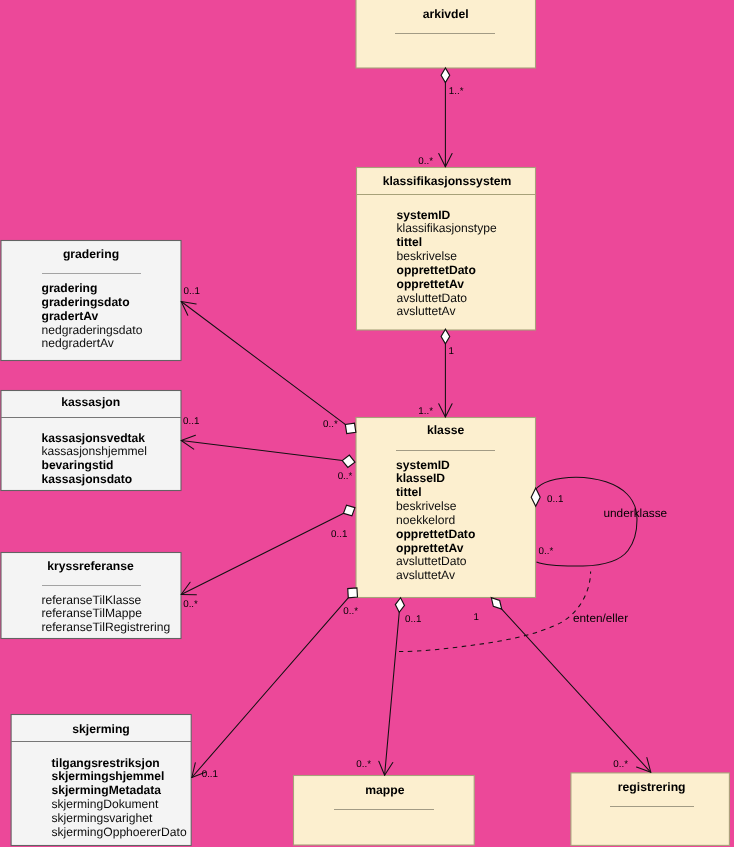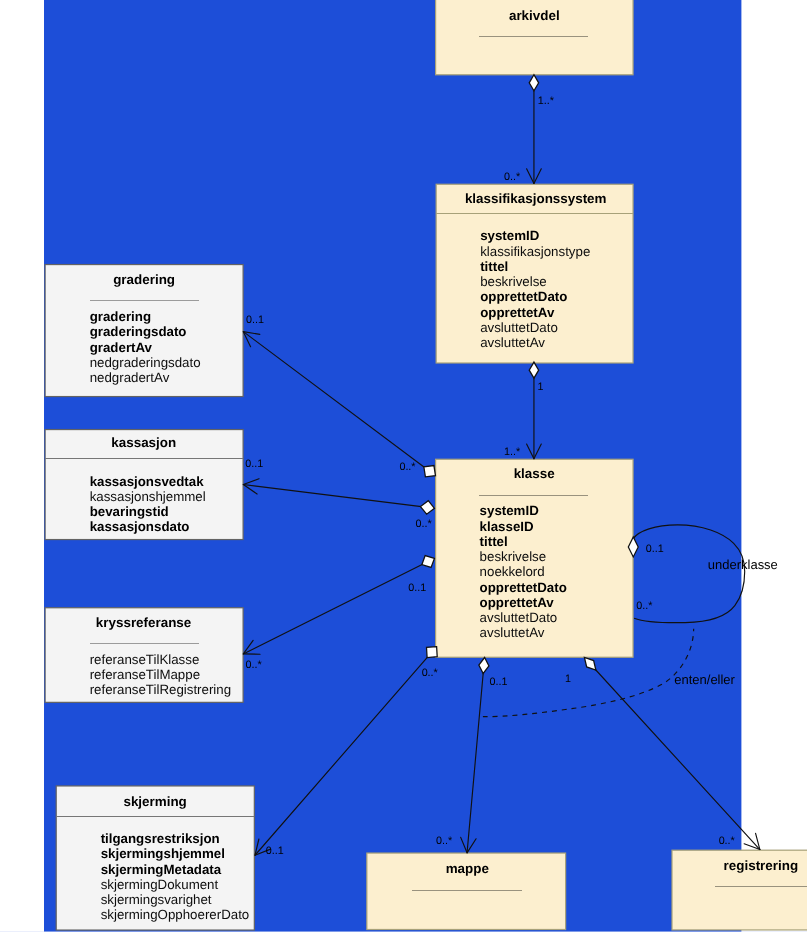--- a/index.html
+++ b/index.html
@@ -1,20 +1,20 @@
 <!DOCTYPE html>
 <html><head>
 <meta charset="utf-8">
 <title>UML klassediagram</title>
 <style>
   html, body { margin:0; padding:0; background:#ffffff;
                -webkit-font-smoothing:antialiased; text-rendering:geometricPrecision; }
   body { width:734px; height:847px; overflow:hidden; position:relative;
          font-family:"Liberation Sans", sans-serif; }
-  #stage { position:absolute; left:0; top:0; width:634px; height:847px; background:#1d4ed8;margin-left:40px; }
+  #stage { position:absolute; left:0; top:0; width:734px; height:847px; background:#ec4899; }
   svg#svg { position:absolute; left:0; top:0; width:734px; height:847px; display:block; }
   text { dominant-baseline:alphabetic; }
   .cls-title { font-weight:bold; font-size:12.2px; fill:#000000; text-anchor:middle; }
   .attr { font-size:12.1px; fill:#0d0d0d; }
   .attr.bold { font-weight:bold; fill:#000000; }
   .mult { font-size:9.8px; fill:#000000; }
   .rolelbl { font-size:11.8px; fill:#000000; }
 </style>
 </head>
 <body>

